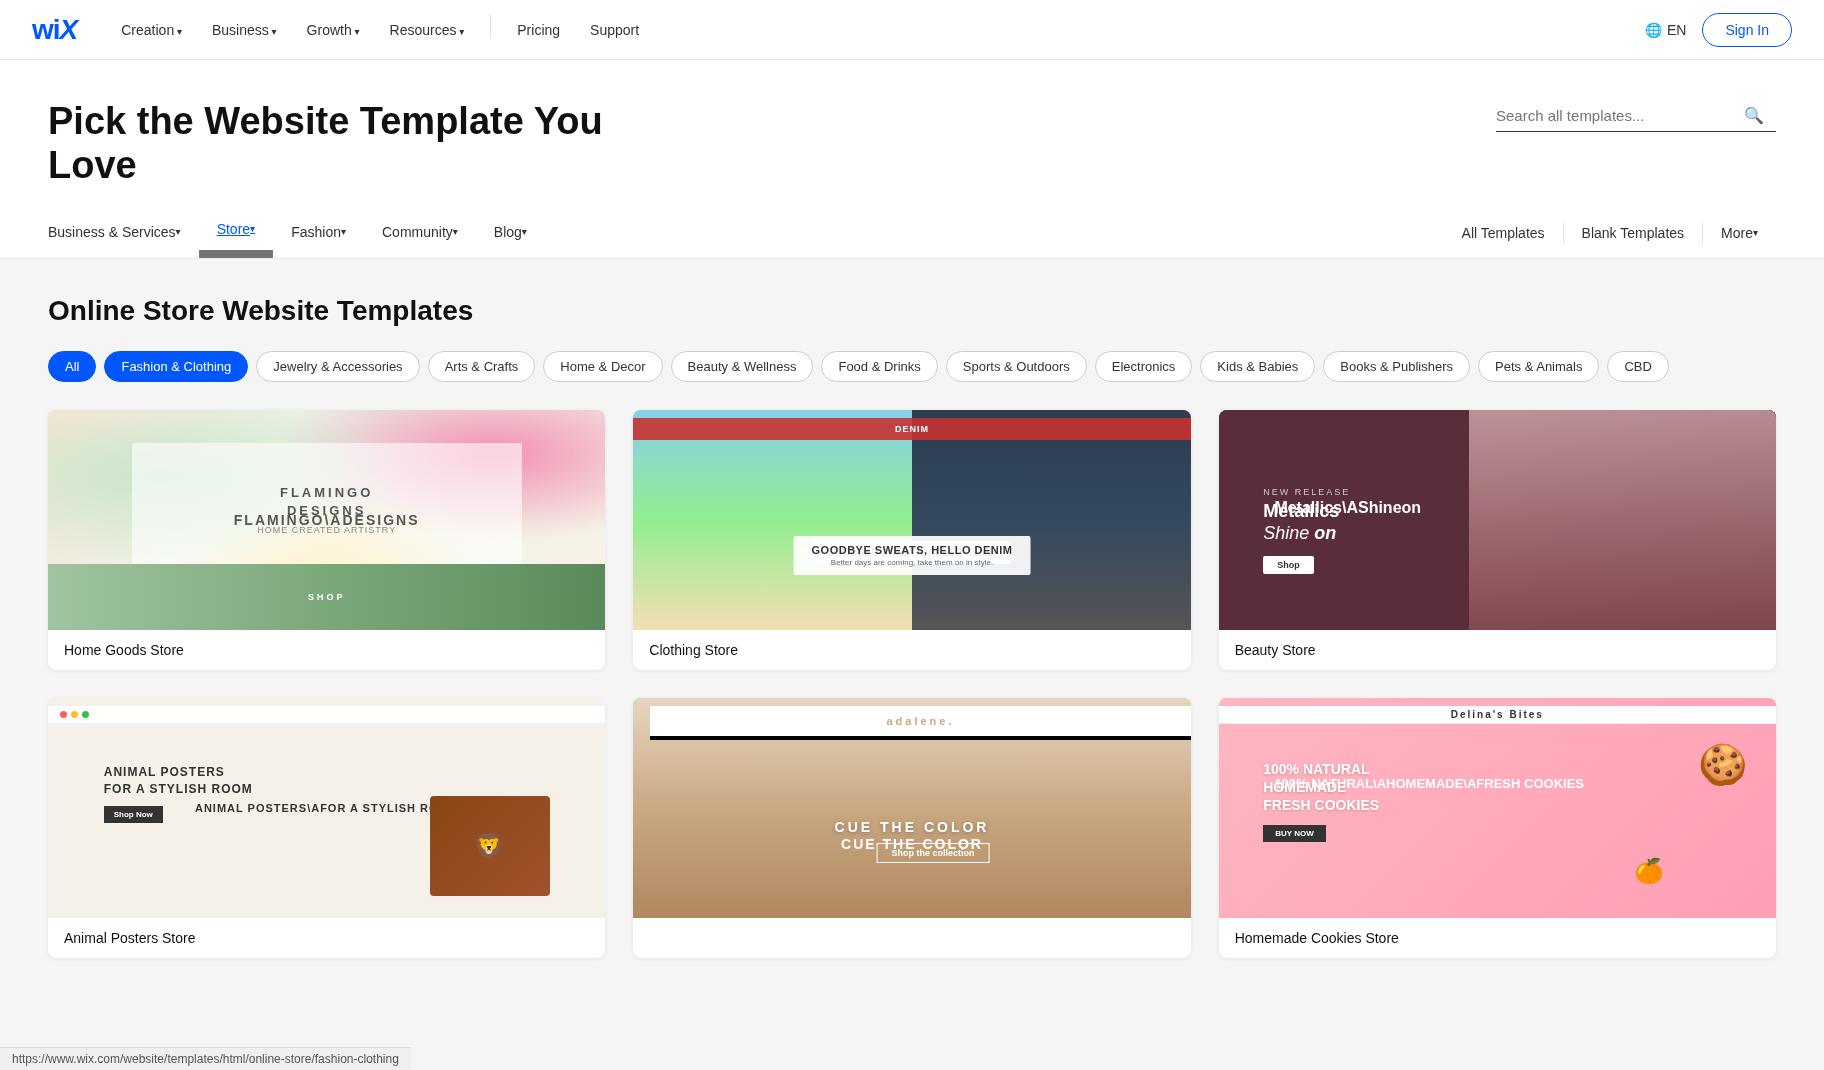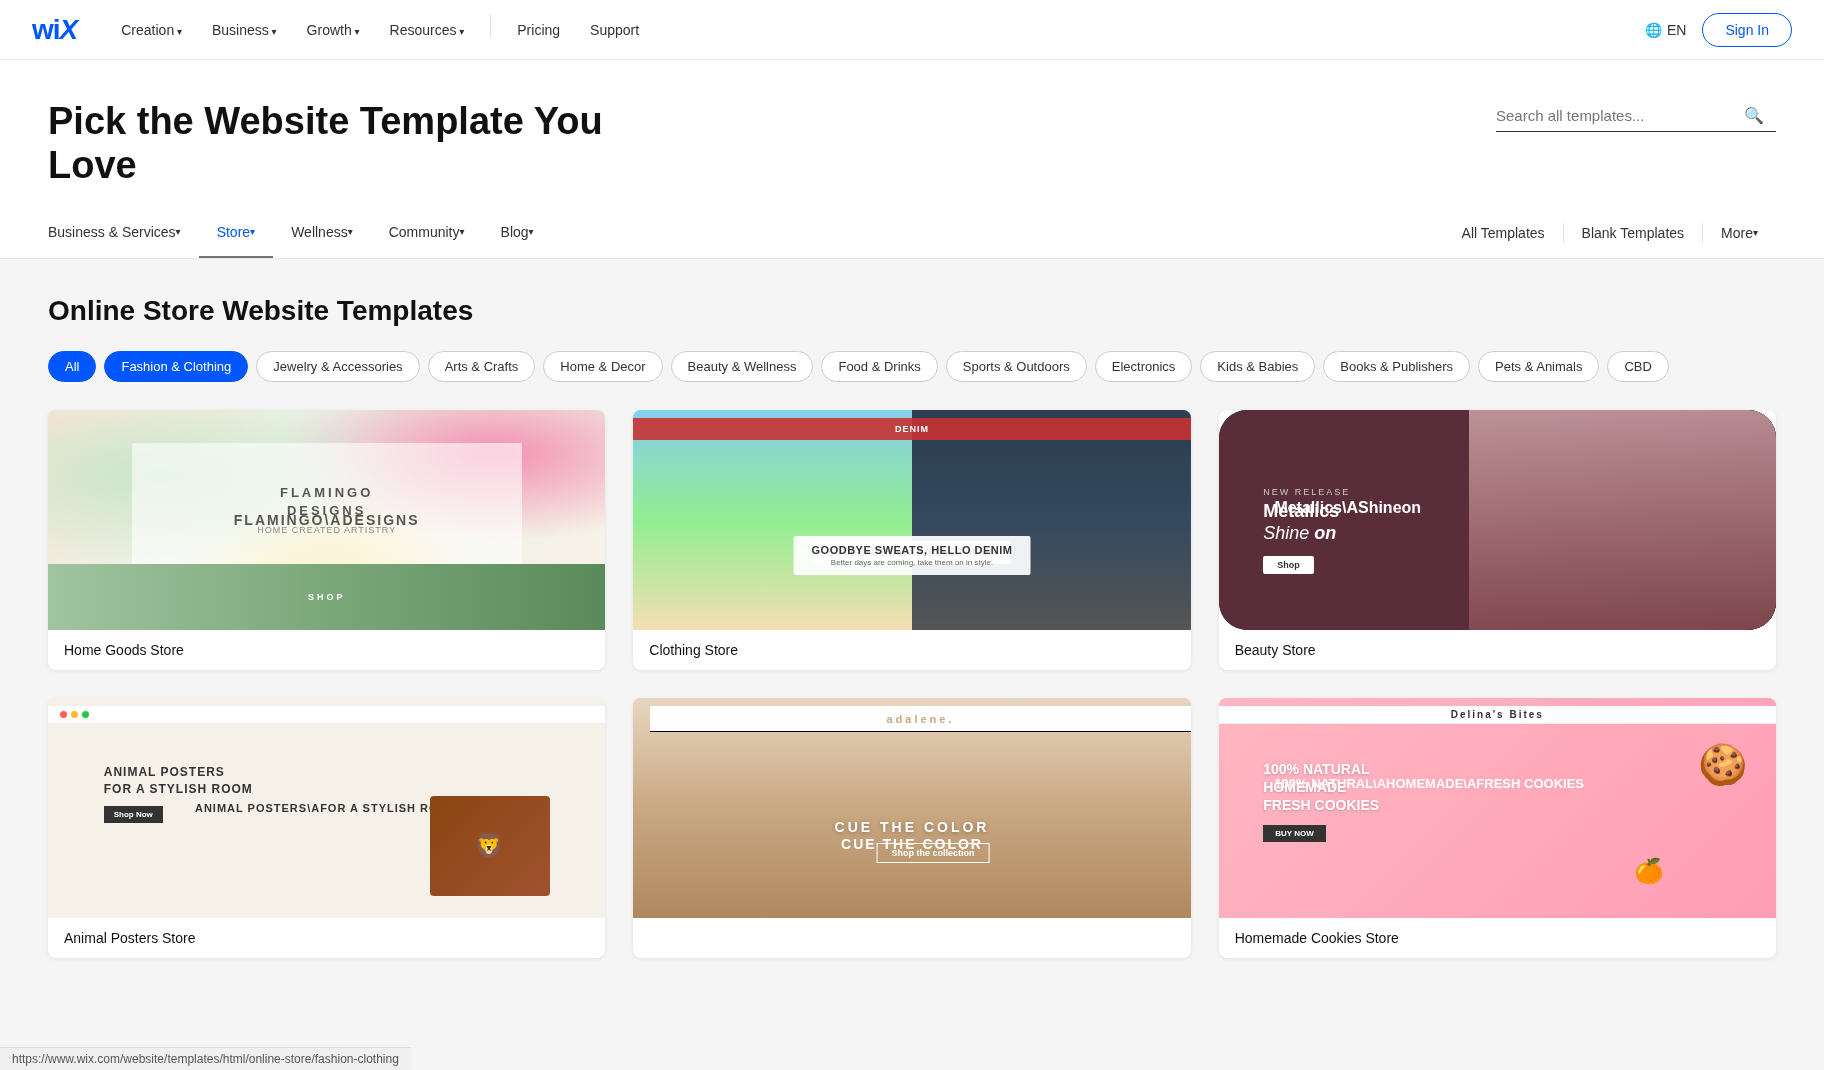--- a/index.html
+++ b/index.html
@@ -253,21 +253,20 @@
       color: #333;
       white-space: nowrap;
       z-index: 2;
       border-radius: 2px;
     }
 
     .thumb-beauty {
       background: #14532d;
       position: relative;
       overflow: hidden;
-      border-radius: 28px;
     }
     .thumb-beauty::before {
       content: 'Metallics\\AShineon';
       white-space: pre;
       position: absolute;
       top: 40%;
       left: 10%;
       font-size: 16px;
       font-weight: 700;
       color: #fff;
@@ -384,22 +383,22 @@
 <div class="hero">
   <h1 class="hero-title">Pick the Website Template You Love</h1>
   <div class="search-box">
     <input class="search-input" type="text" placeholder="Search all templates..." style="">
     <span class="search-icon">🔍</span>
   </div>
 </div>
 
 <div class="category-nav">
   <span class="cat-link chevron">Business &amp; Services</span>
-  <span class="cat-link active chevron" style="color:#0057FF; border-bottom:2px solid #737373;">Store</span>
-  <span class="cat-link chevron">Wellness</span>
+  <span class="cat-link active chevron" style="color:#0057FF; border-bottom:8px solid #737373;text-decoration:underline;">Store</span>
+  <span class="cat-link chevron">Fashion</span>
   <span class="cat-link chevron">Community</span>
   <span class="cat-link chevron">Blog</span>
   <div class="cat-right">
     <span class="cat-right-link">All Templates</span>
     <div class="cat-right-divider"></div>
     <span class="cat-right-link">Blank Templates</span>
     <div class="cat-right-divider"></div>
     <span class="cat-right-link chevron">More</span>
   </div>
 </div>
@@ -489,21 +488,21 @@
         <div style="position:absolute;right:10%;bottom:10%;width:120px;height:100px;background:linear-gradient(135deg,#8b4513,#a0522d);border-radius:4px;z-index:2;display:flex;align-items:center;justify-content:center;">
           <div style="font-size:24px;">🦁</div>
         </div>
       </div>
       <div class="template-label">Animal Posters Store</div>
     </div>
 
     <div class="template-card">
       <div class="template-thumb thumb-adalene">
         <div style="position:absolute;inset:0;background:linear-gradient(to bottom,#e8d5c0,#c9a882,#b08860);z-index:0;"></div>
-        <div style="position:absolute;top:8px;left:17px;right:0;height:26px;background:#fff;border-bottom:1px solid #000000;display:flex;align-items:center;justify-content:center;z-index:2;">
+        <div style="position:absolute;top:8px;left:17px;right:0;height:34px;background:#fff;border-bottom:4px solid #000000;display:flex;align-items:center;justify-content:center;z-index:2;">
           <span style="font-size:11px;font-weight:700;letter-spacing:3px;color:#c9a882;">adalene.</span>
         </div>
         <div style="position:absolute;bottom:25%;left:50%;transform:translateX(-50%);z-index:2;text-align:right;">
           <div style="font-size:14px;font-weight:800;color:#fff;letter-spacing:3px;text-shadow:0 1px 4px rgba(0,0,0,0.3);">CUE THE COLOR</div>
           <div style="margin-top:8px;border:1.5px solid #fff;color:#fff;padding:4px 14px;font-size:9px;font-weight:600;display:inline-block;cursor:pointer;">Shop the collection</div>
         </div>
       </div>
     </div>
 
     <div class="template-card">

